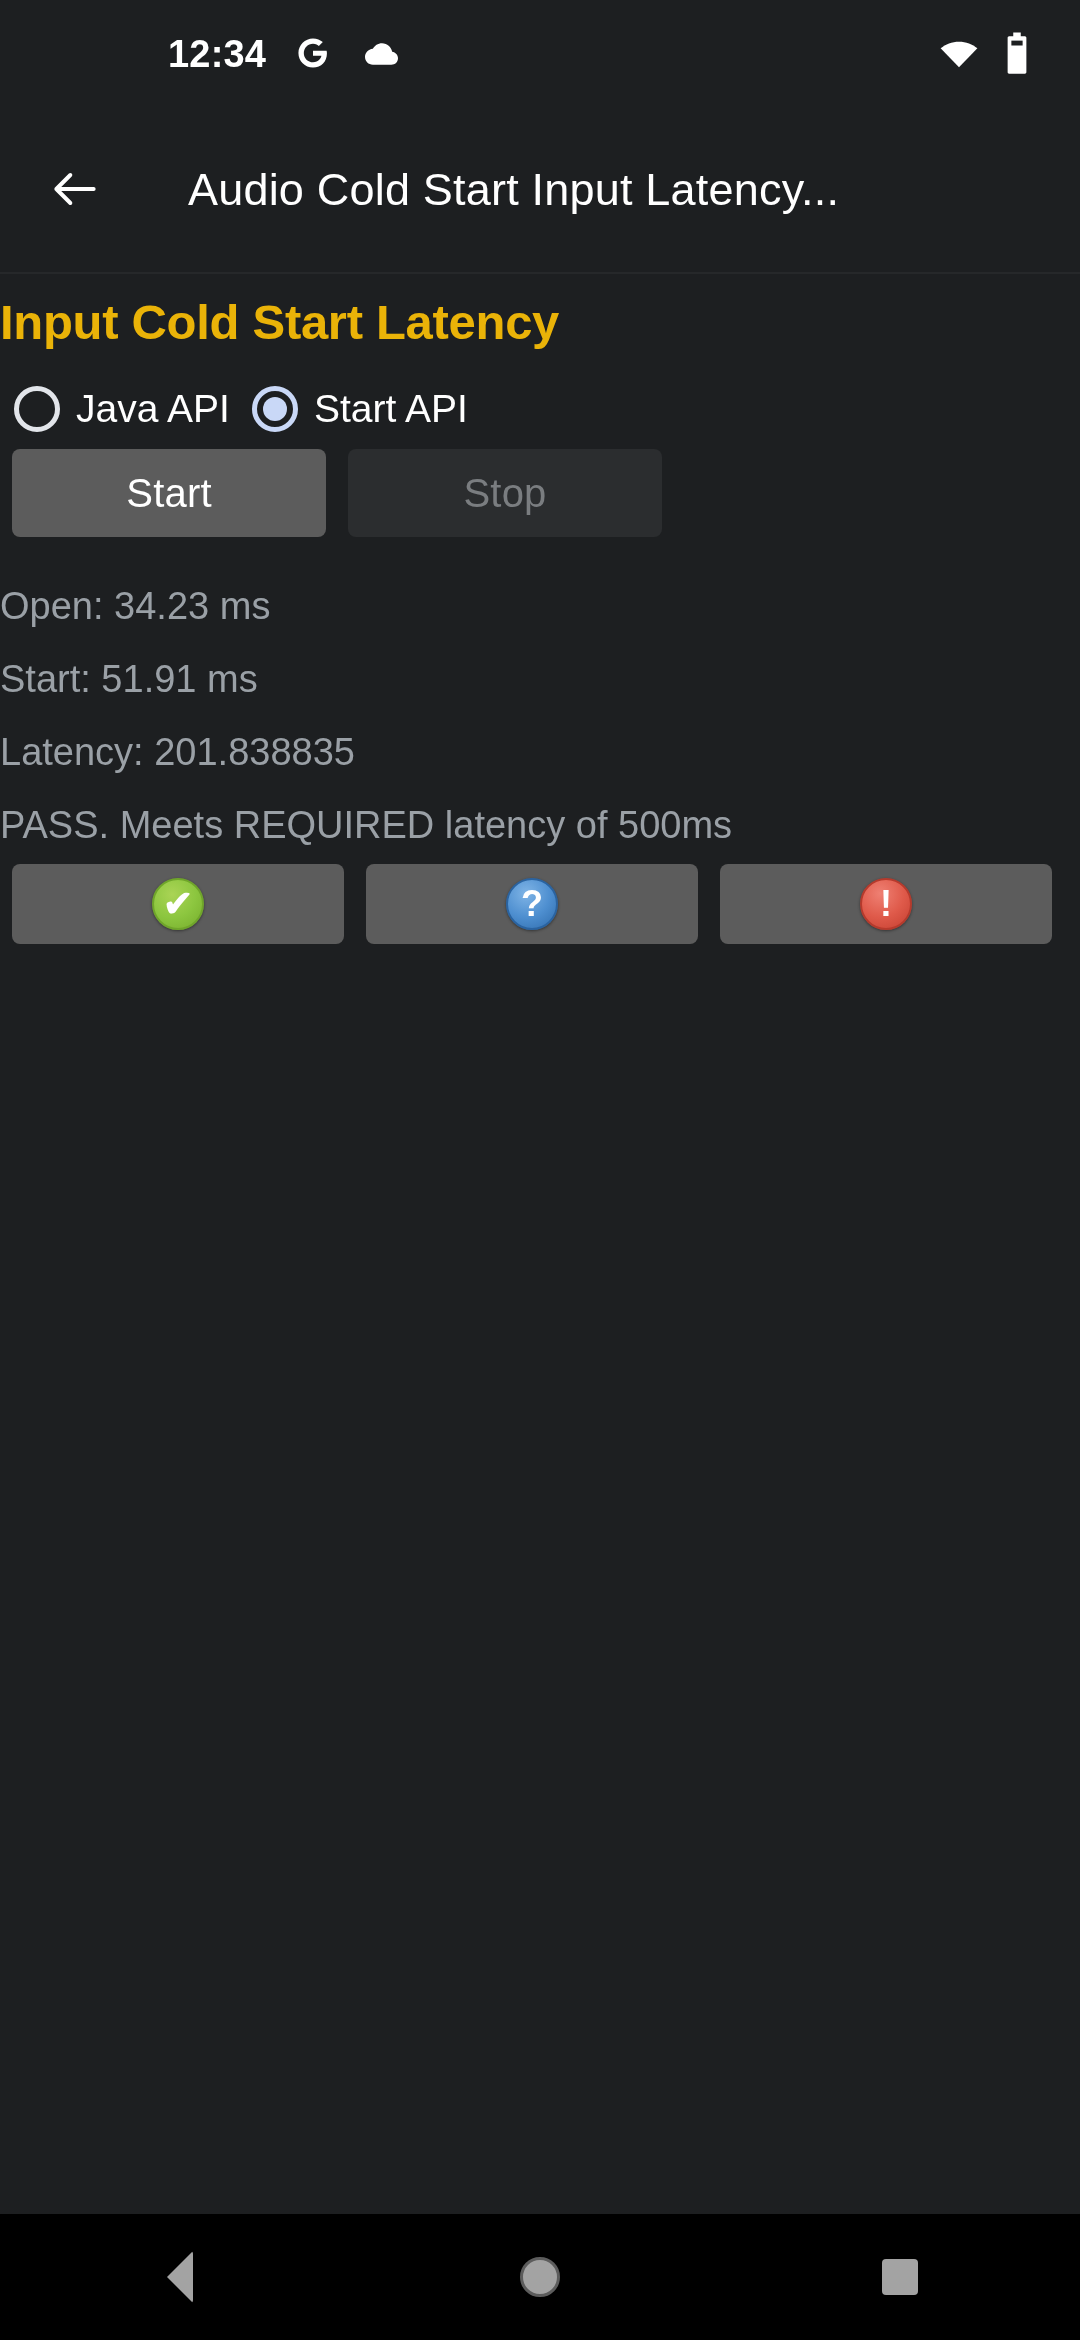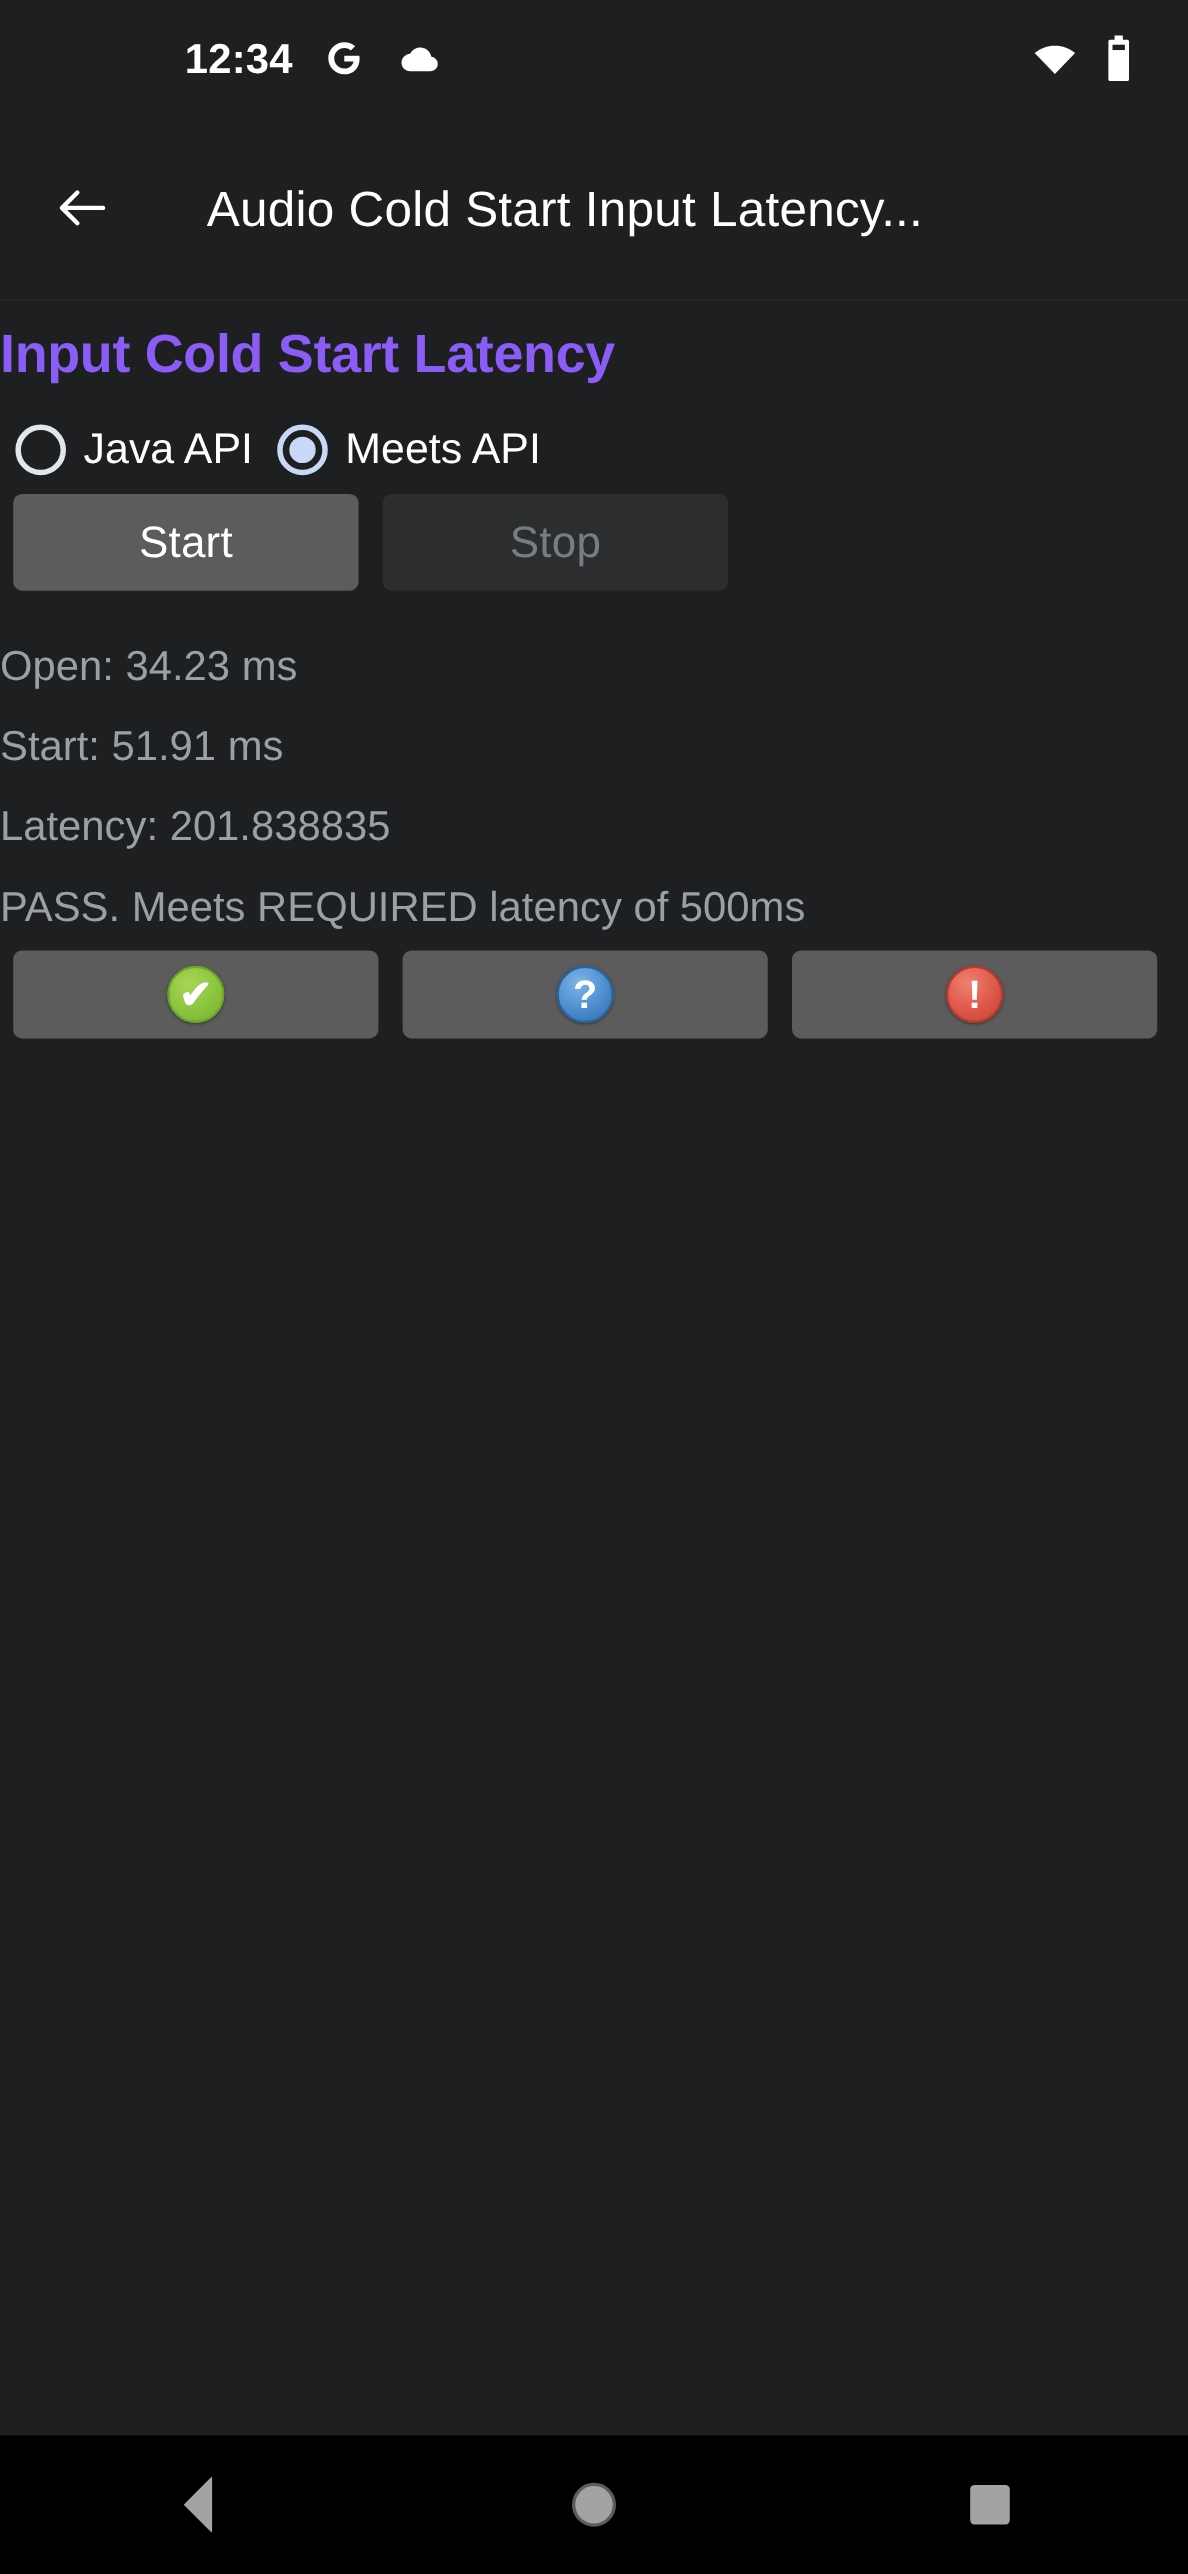--- a/index.html
+++ b/index.html
@@ -97,21 +97,21 @@
     position: absolute;
     left: 0; top: 274px;
     width: 1080px;
     bottom: 126px;
     background: #1d1f21;
   }
 
   #section-title {
     position: absolute;
     left: 0; top: 20px;
-    color: #8b5cf6;
+    color: #eab308;
     font-size: 49px;
     font-weight: 700;
     letter-spacing: -0.3px;
     white-space: nowrap;
   }
 
   
   #radio-group {
     position: absolute;
     left: 0; top: 100px;
@@ -336,21 +336,21 @@
 
     <div id="radio-group">
       <div class="radio-option">
         <span class="radio-circle off"></span>
         <span class="radio-label">Java API</span>
       </div>
       <div class="radio-option">
         <span class="radio-circle on">
             <span class="radio-dot"></span>
           </span>
-        <span class="radio-label">Meets API</span>
+        <span class="radio-label">Start API</span>
       </div>
     </div>
 
     <div id="action-row">
       <div class="action-btn enabled">Start</div>
       <div class="action-btn disabled">Stop</div>
     </div>
 
     <div id="results">
       <div class="result-line">Open: 34.23 ms</div>

